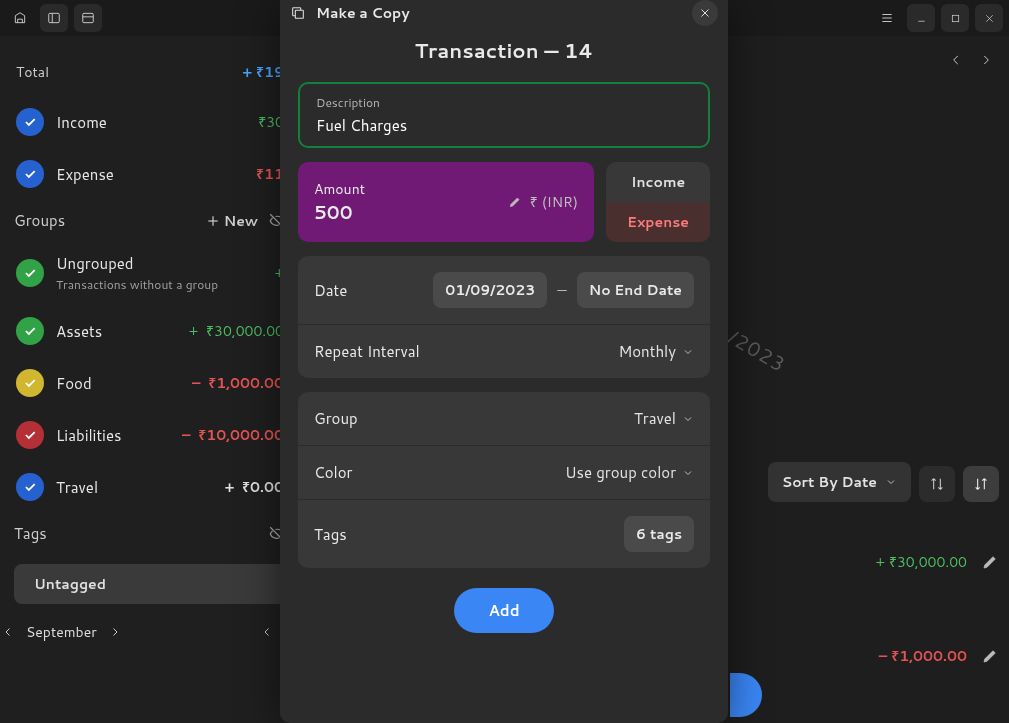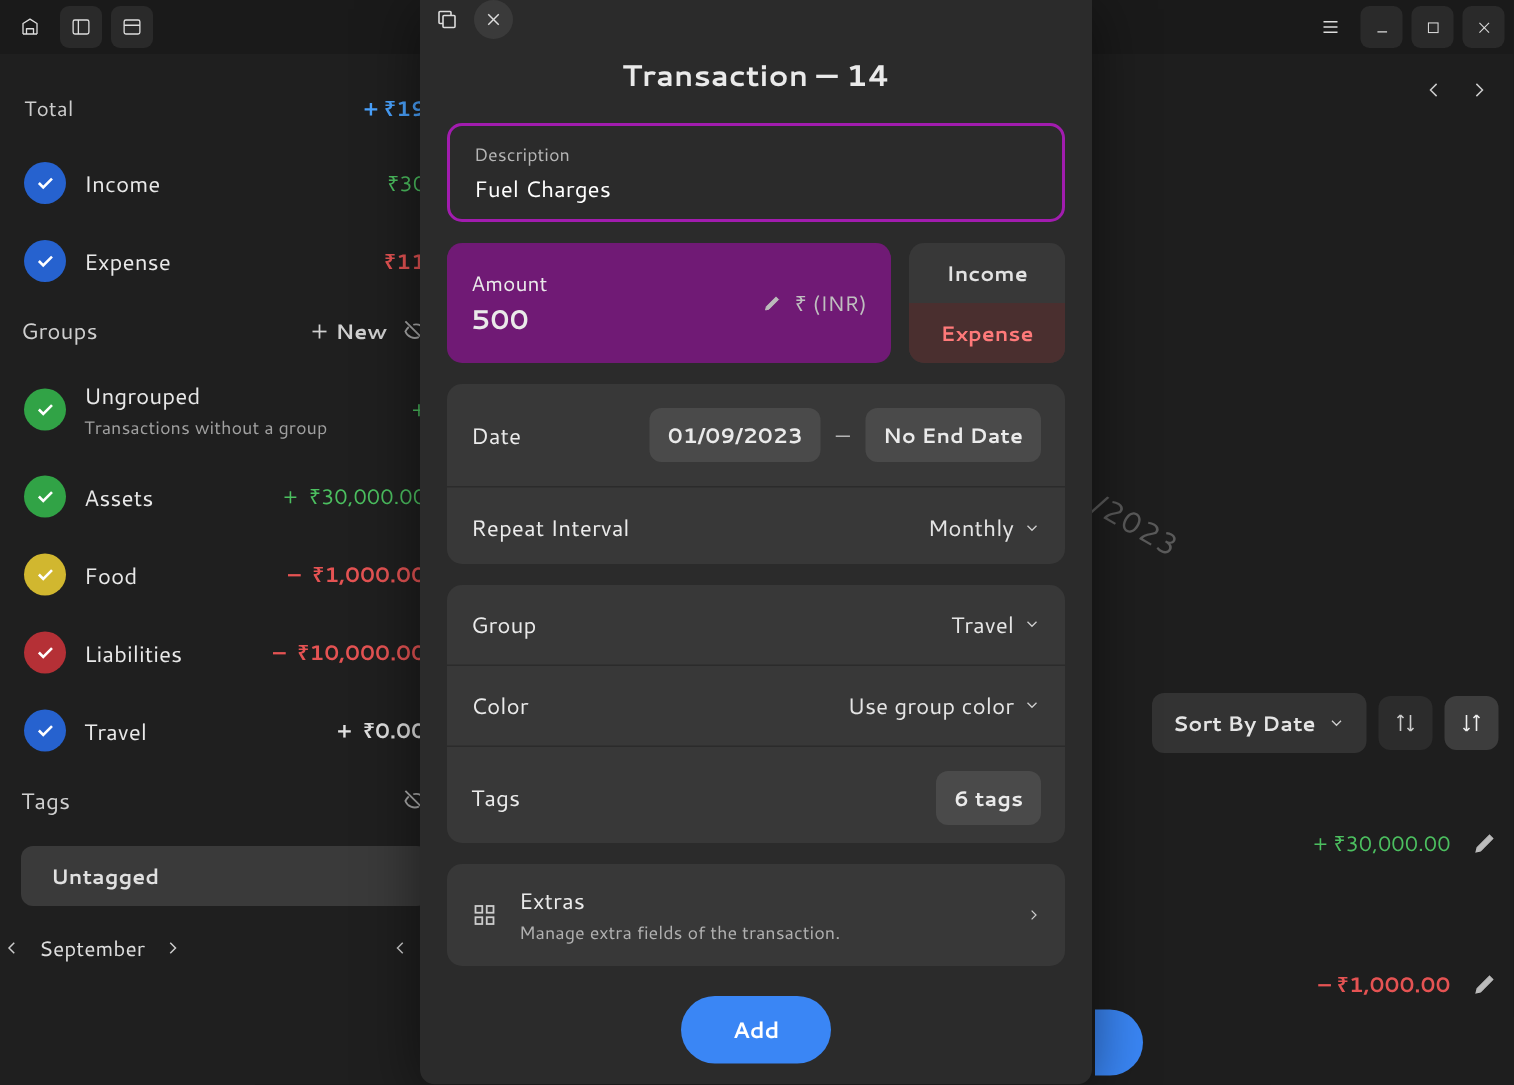--- a/index.html
+++ b/index.html
@@ -55,41 +55,41 @@
   .tag-chip{display:inline-block;background:#3a3a3a;color:#e0e0e0;padding:10px 20px;border-radius:8px;margin:10px 14px;font-weight:600;}
   .cal-head{display:flex;align-items:center;padding:10px 14px;gap:8px;}
   .cal-head .title{flex:1;}
   .cal-nav{display:flex;align-items:center;padding:8px 2px;gap:4px;color:#ddd;}
 
   .main{flex:1;background:#1e1e1e;position:relative;padding:0;overflow:hidden;}
   .main-top{height:48px;display:flex;align-items:center;justify-content:flex-end;padding:0 16px;gap:16px;}
   .main-top svg{stroke:#ccc;fill:none;stroke-width:1.7;width:14px;height:14px;}
   .main-hdr{padding:14px 22px;font-size:17px;}
   .bg-date{position:absolute;top:300px;right:220px;transform:rotate(30deg);color:#5a5a5a;font-size:20px;letter-spacing:1px;}
-  .sort-bar{position:absolute;top:426px;right:10px;display:flex;gap:8px;align-items:center;margin-left:16px;}
+  .sort-bar{position:absolute;top:426px;right:10px;display:flex;gap:8px;align-items:flex-end;margin-left:16px;}
   .sort-pill{background:#333;padding:10px 14px;border-radius:8px;display:flex;align-items:center;gap:8px;font-weight:600;color:#e4e4e4;}
   .sq-btn{width:36px;height:36px;border-radius:8px;background:#2c2c2c;display:flex;align-items:center;justify-content:center;}
   .sq-btn.active{background:#3d3d3d;}
   .tx-row{position:absolute;right:10px;display:flex;align-items:center;gap:14px;}
   .tx1{top:516px;} .tx2{top:610px;}
   .edit-ic{width:18px;height:18px;stroke:#bbb;fill:#bbb;}
 
   
   .dim{position:absolute;inset:0;background:rgba(0,0,0,0);}
 
   
   .modal{position:absolute;top:0;left:280px;width:448px;height:723px;background:#2b2b2b;border-radius:0 0 10px 10px;box-shadow:0 6px 40px rgba(0,0,0,.5);display:flex;flex-direction:column;overflow:hidden;color:#eaeaea;}
   .modal-titlebar{display:flex;align-items:center;gap:10px;padding:0 10px;height:26px;}
   .modal-titlebar .t{font-weight:700;font-size:14px;flex:1;}
   .close-btn{width:26px;height:26px;border-radius:50%;background:#3a3a3a;display:flex;align-items:center;justify-content:center;}
   .modal-h1{text-align:center;font-size:20px;font-weight:800;padding:10px 0 18px;}
   .modal-body{flex:1;overflow-y:auto;padding:0 18px 14px;display:flex;flex-direction:column;gap:14px;}
 
   .field{background:#383838;border-radius:10px;padding:10px 16px;position:relative;}
-  .field.outlined{background:#2b2b2b;border:2px solid #a21caf;padding-left:16px;}
+  .field.outlined{background:#2b2b2b;border:2px solid #15803d;padding-left:16px;}
   .field .flabel{font-size:12px;color:#b5b5b5;margin-bottom:4px;}
   .field .fval{font-size:15px;color:#fff;}
 
   .amount-row{display:flex;gap:12px;}
   .amount-box{flex:1;background:#701a75;border-radius:10px;padding:10px 16px;display:flex;align-items:center;}
   .amount-box .col{flex:1;}
   .amount-box .cur{color:#bfbfbf;display:flex;align-items:center;gap:8px;}
   .seg{display:flex;flex-direction:column;background:#383838;border-radius:10px;overflow:hidden;width:104px;}
   .seg .opt{padding:10px 0;text-align:center;font-weight:700;}
   .seg .opt.exp{background:#4a2f2f;color:#ff7a7a;}
@@ -333,20 +333,21 @@
 </div>
 
 <div class="dim"></div>
 
 <div class="modal">
   <div class="modal-titlebar">
     <svg width="16" height="16" viewBox="0 0 24 24" stroke="#ddd" fill="none" stroke-width="1.6">
         <rect x="8" y="8" width="12" height="12" rx="1"></rect>
         <path d="M16 8V5a1 1 0 00-1-1H5a1 1 0 00-1 1v10a1 1 0 001 1h3"></path>
       </svg>
+    <span class="t">Make a Copy</span>
     <div class="close-btn">
       <svg width="12" height="12" viewBox="0 0 24 24" stroke="#ddd" stroke-width="2" fill="none">
           <line x1="5" y1="5" x2="19" y2="19"></line>
           <line x1="19" y1="5" x2="5" y2="19"></line>
         </svg>
     </div>
   </div>
 
   <div class="modal-h1">Transaction — 14</div>
 
@@ -412,31 +413,16 @@
               <path d="M6 9l6 6 6-6"></path>
             </svg>
         </span>
       </div>
       <div class="row-box">
         <span class="rlabel">Tags</span>
         <span class="pill">6 tags</span>
       </div>
     </div>
 
-    <div class="extras">
-      <svg class="grid-ic" viewBox="0 0 24 24" stroke="#ccc" fill="none" stroke-width="1.6">
-          <rect x="4" y="4" width="6" height="6"></rect>
-          <rect x="14" y="4" width="6" height="6"></rect>
-          <rect x="4" y="14" width="6" height="6"></rect>
-          <rect x="14" y="14" width="6" height="6"></rect>
-        </svg>
-      <div class="col">
-        <div class="etitle">Extras</div>
-        <div class="esub">Manage extra fields of the transaction.</div>
-      </div>
-      <svg width="10" height="14" viewBox="0 0 24 24" stroke="#ccc" fill="none" stroke-width="2">
-          <path d="M9 5l7 7-7 7"></path>
-        </svg>
-    </div>
 
     <div class="add-btn">Add</div>
   </div>
 </div>
 
 </body></html>

